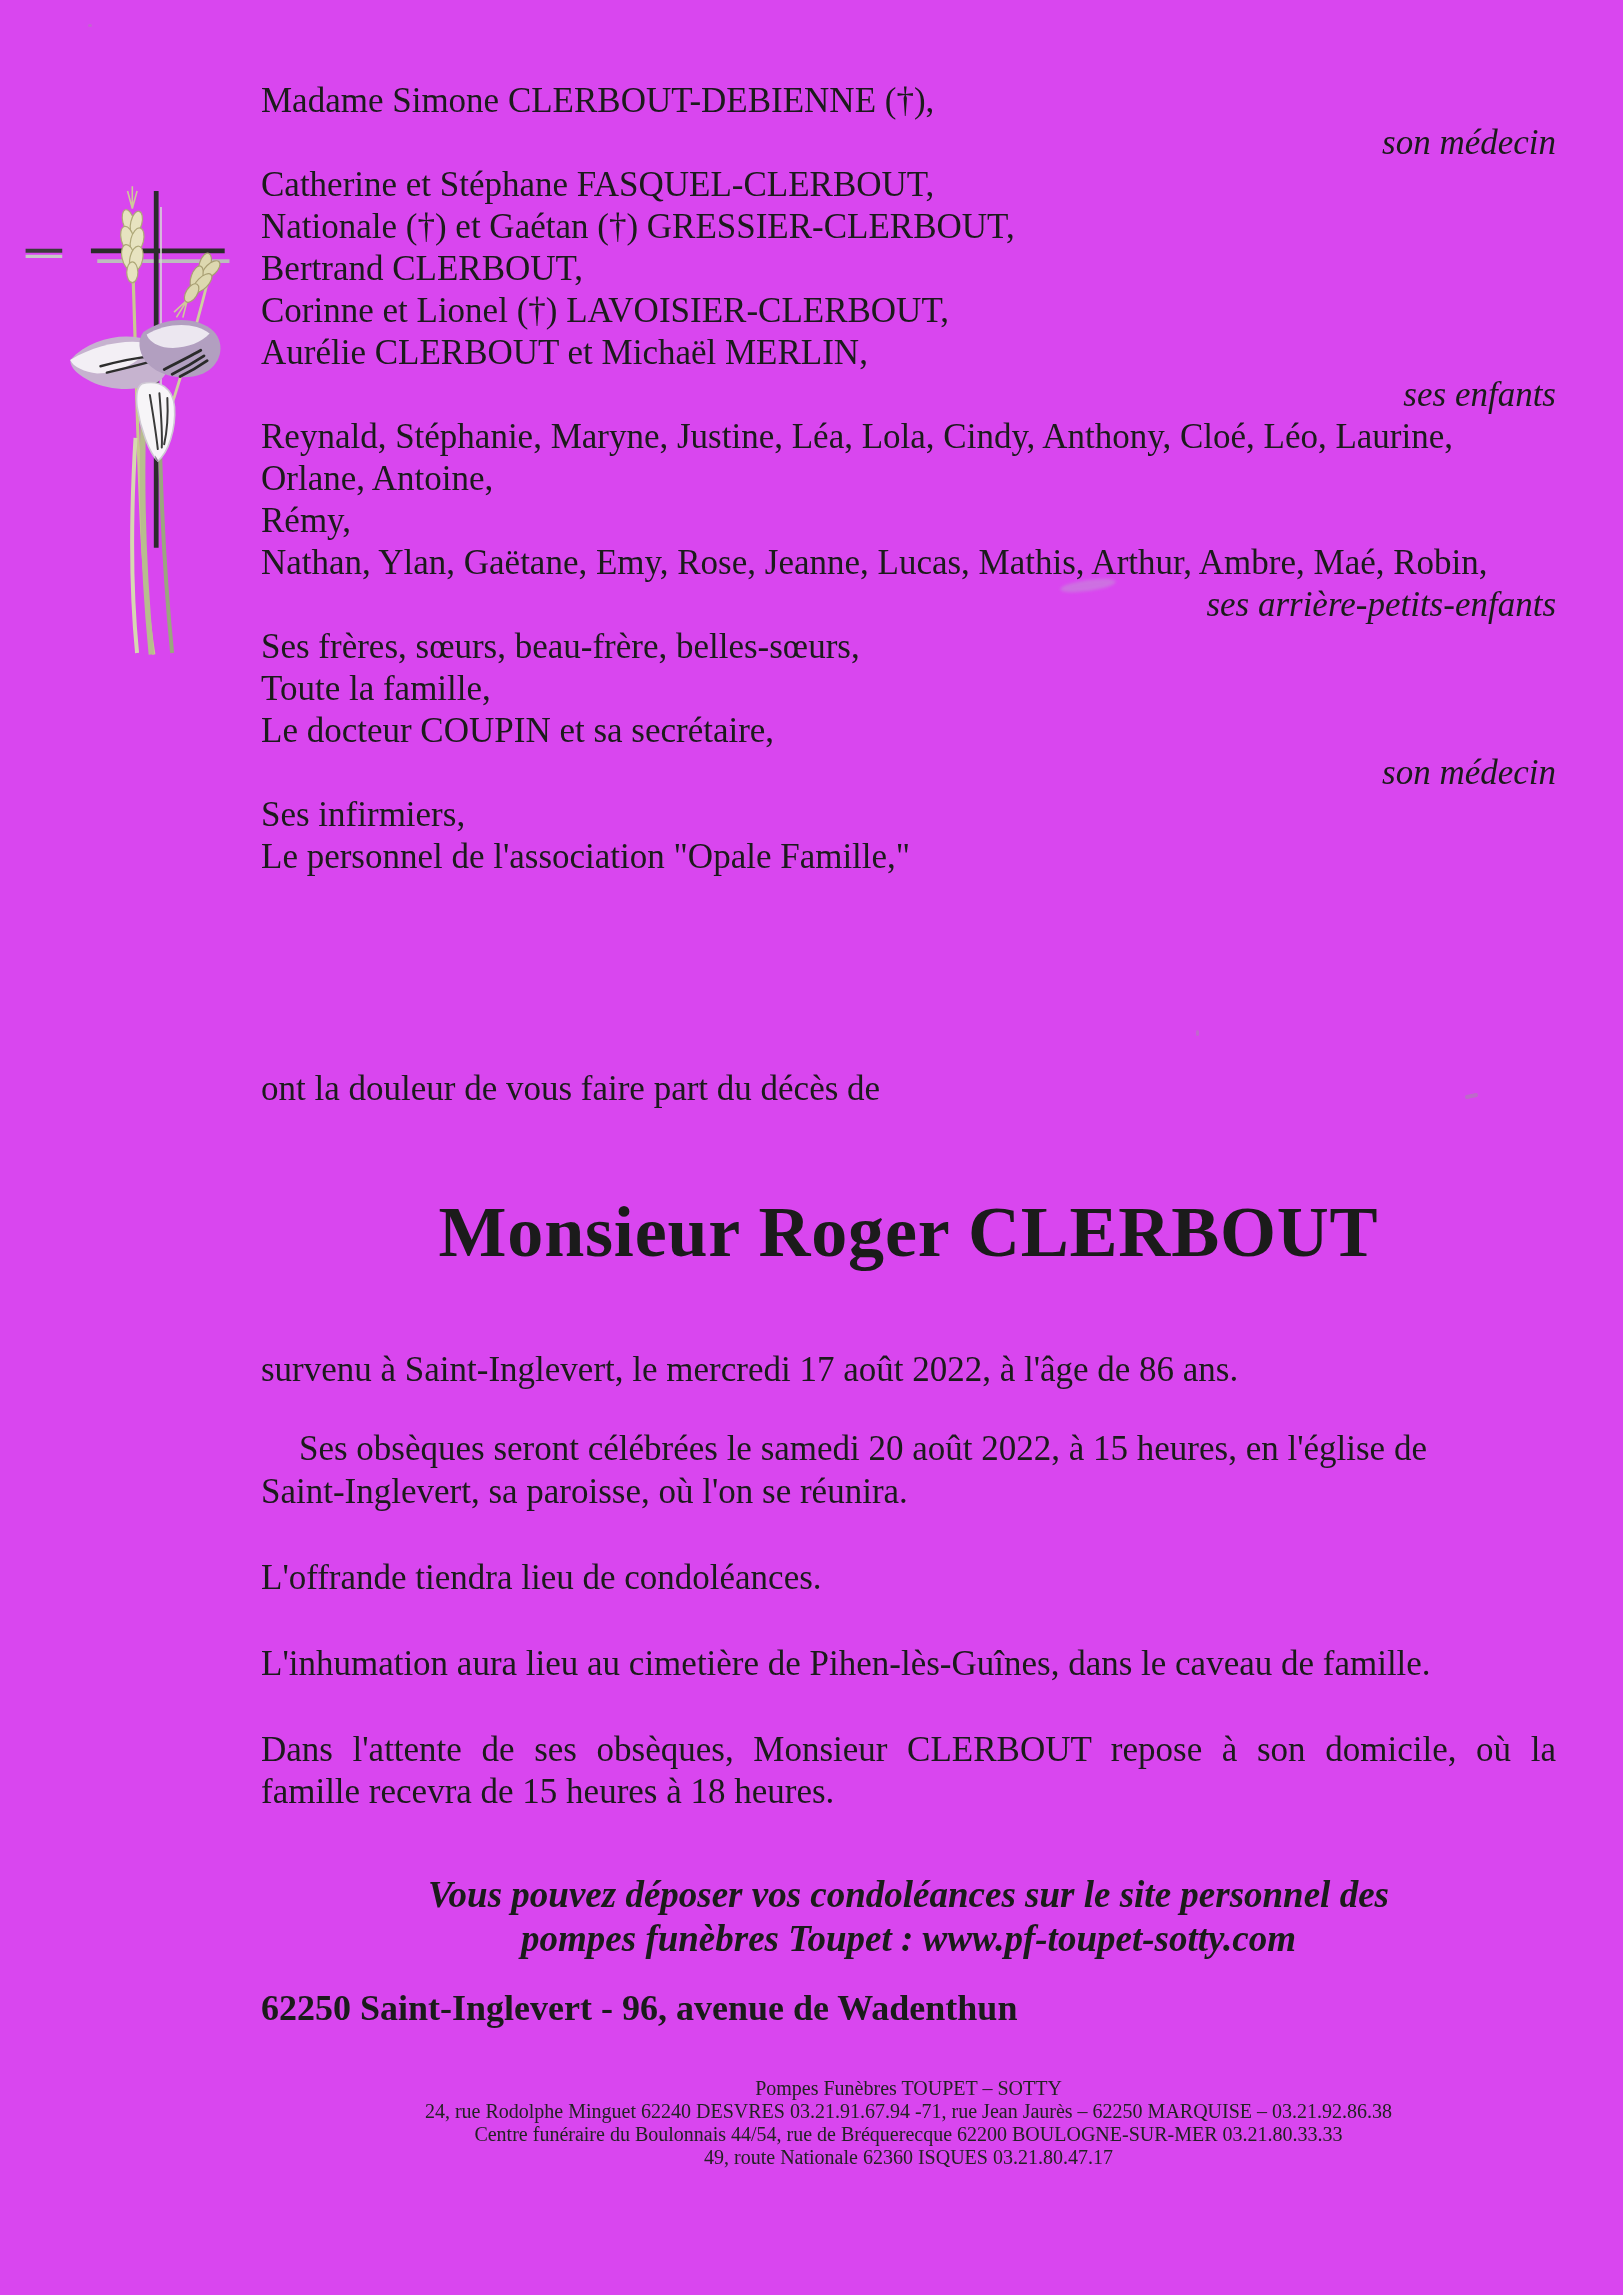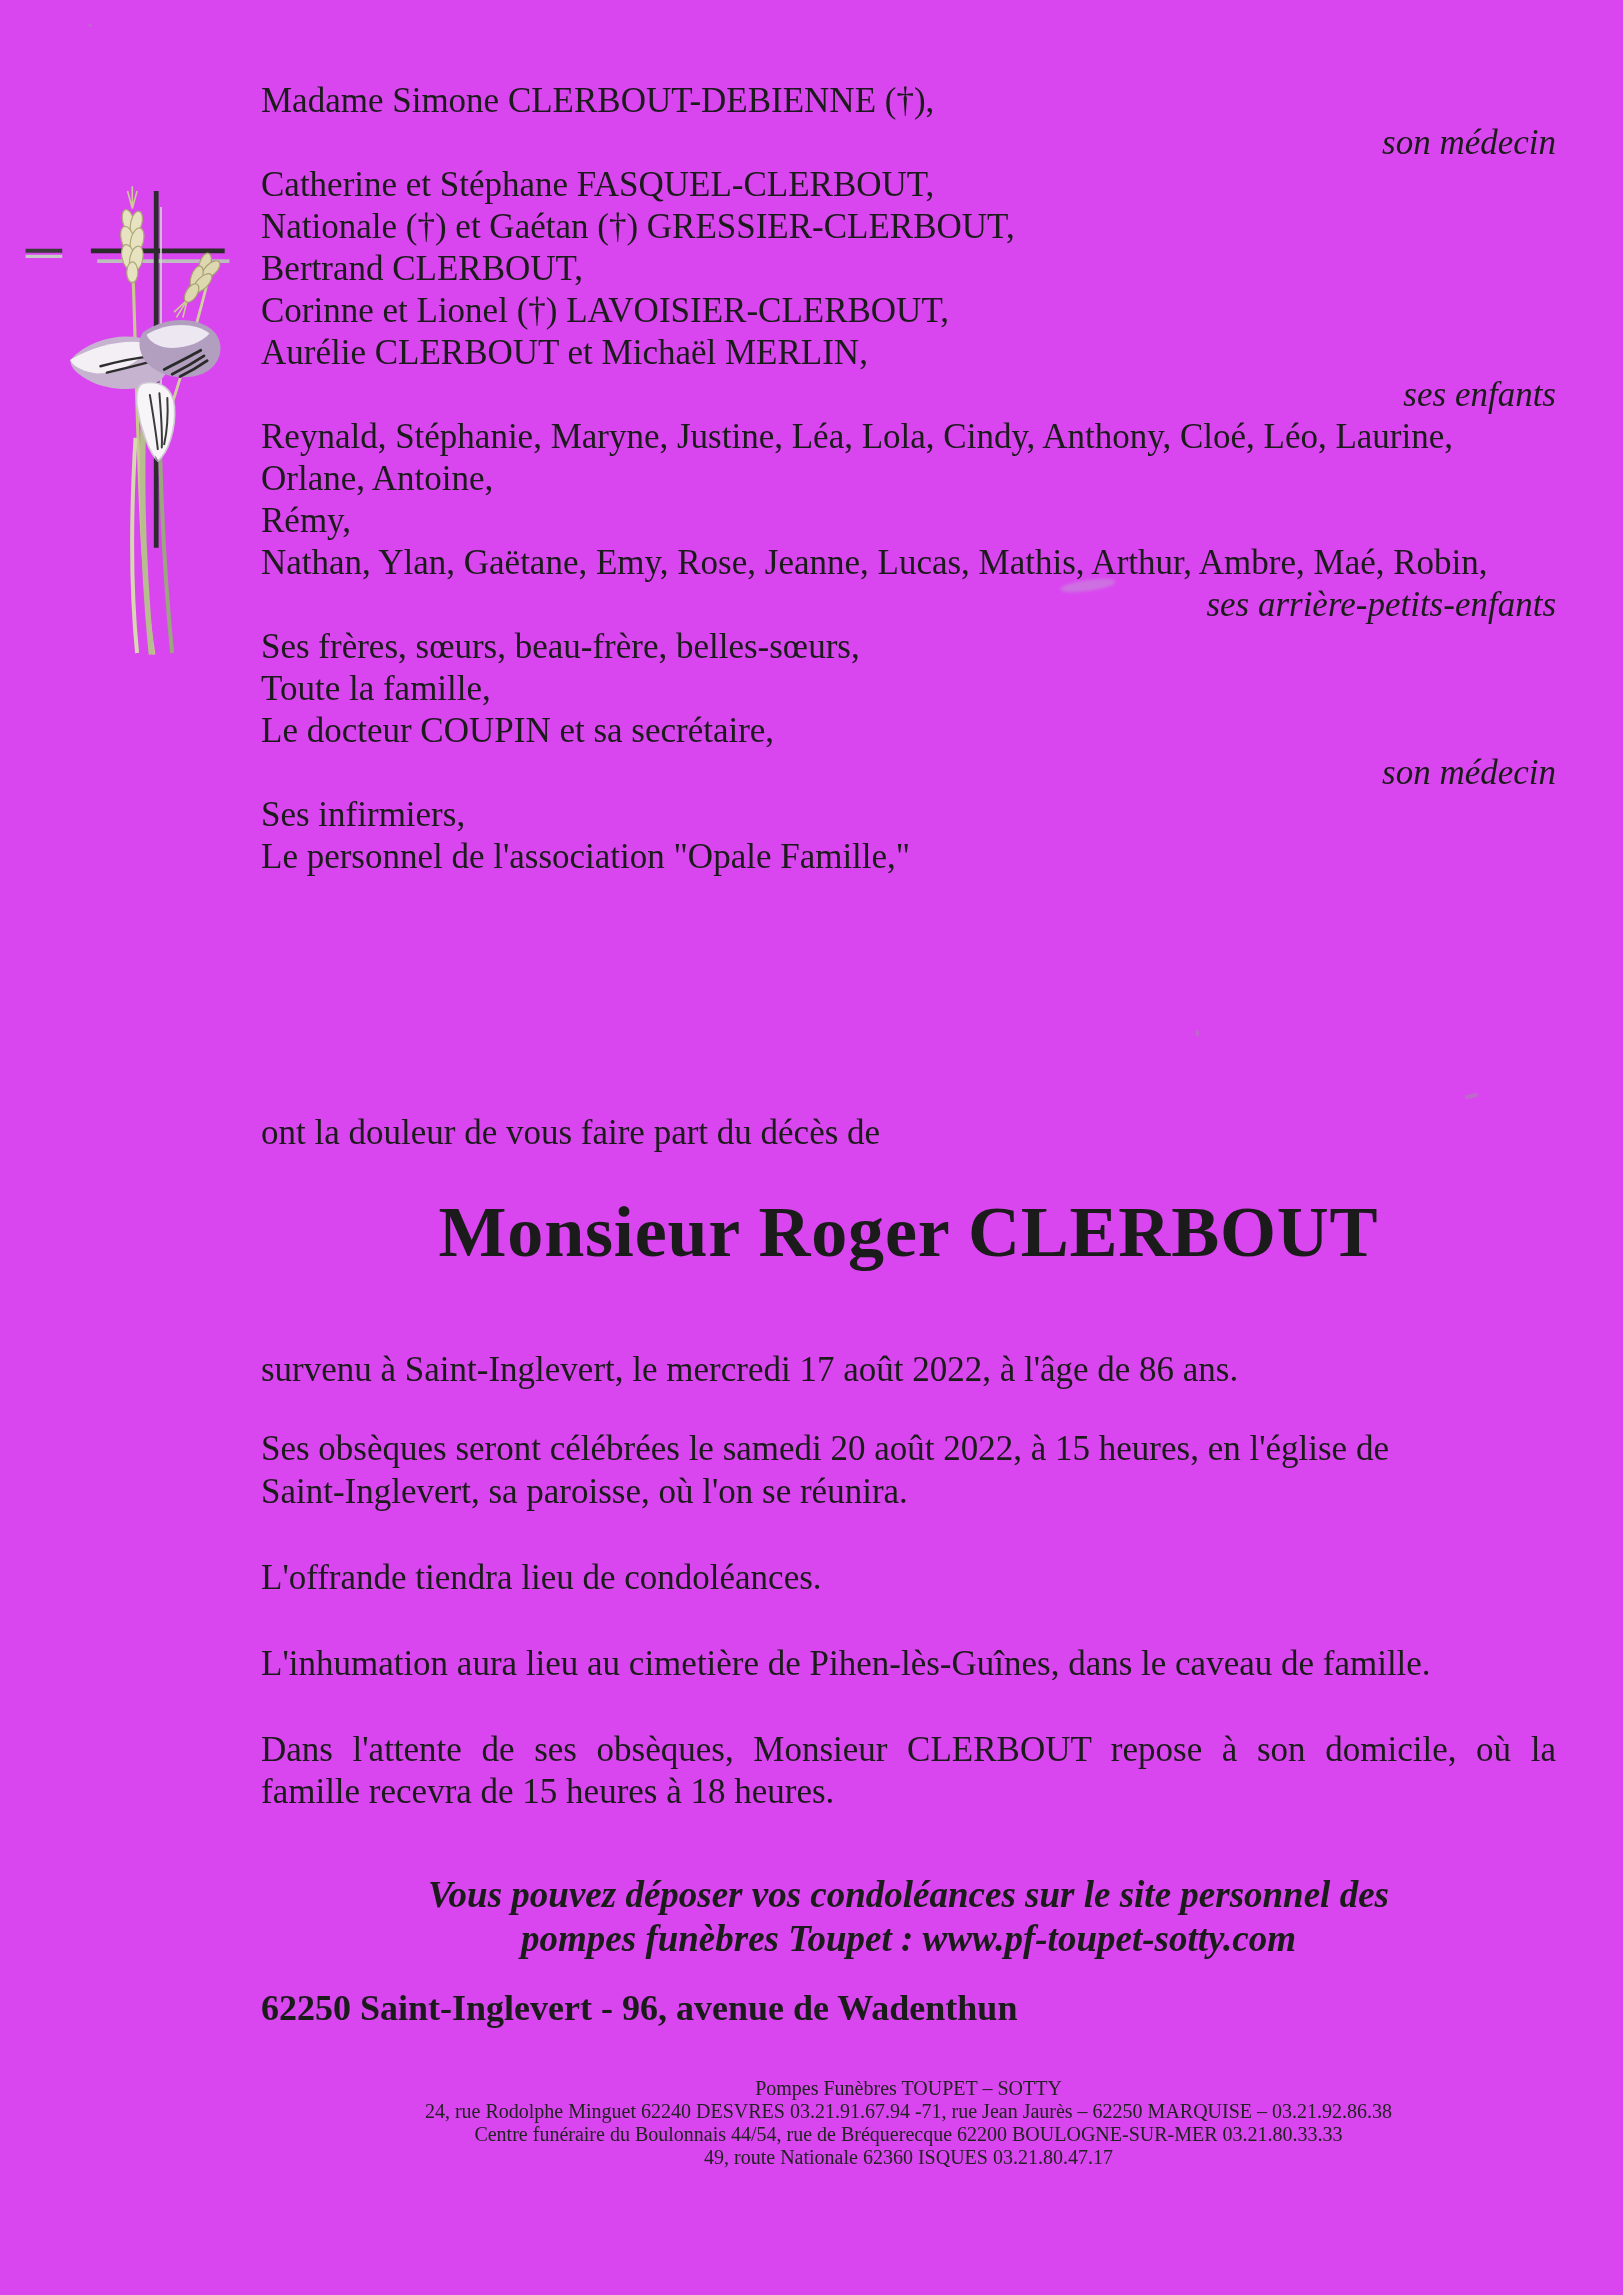--- a/index.html
+++ b/index.html
@@ -9,28 +9,28 @@
     background:#d946ef;
     font-family:"Liberation Serif", serif;
     color:#1b1b1b;
     overflow:hidden;
   }
   .col{position:absolute;left:261px;width:1295px;}
   .family{top:80px;font-size:35px;line-height:42px;}
   .fl{white-space:nowrap;}
   .fl.right{text-align:right;font-style:italic;}
   .line{font-size:35px;line-height:42px;}
-  .intro{top:1068px;margin-top:44px;}
+  .intro{top:1068px;}
   .title{
     top:1192px;text-align:center;
     font-size:72px;font-weight:bold;line-height:80px;
     letter-spacing:0.8px;white-space:nowrap;
   }
   .p-death{top:1349px;}
-  .p-funeral-1{top:1428px;}
+  .p-funeral-1{top:1428px;margin-left:38px;}
   .p-funeral-2{top:1471px;}
   .p-offering{top:1557px;}
   .p-burial{top:1643px;}
   .p-vigil-1{top:1729px;text-align:justify;text-align-last:justify;}
   .p-vigil-2{top:1771px;}
   .condolences{
     top:1873px;text-align:center;
     font-style:italic;font-weight:bold;
     font-size:37px;line-height:44px;
   }

